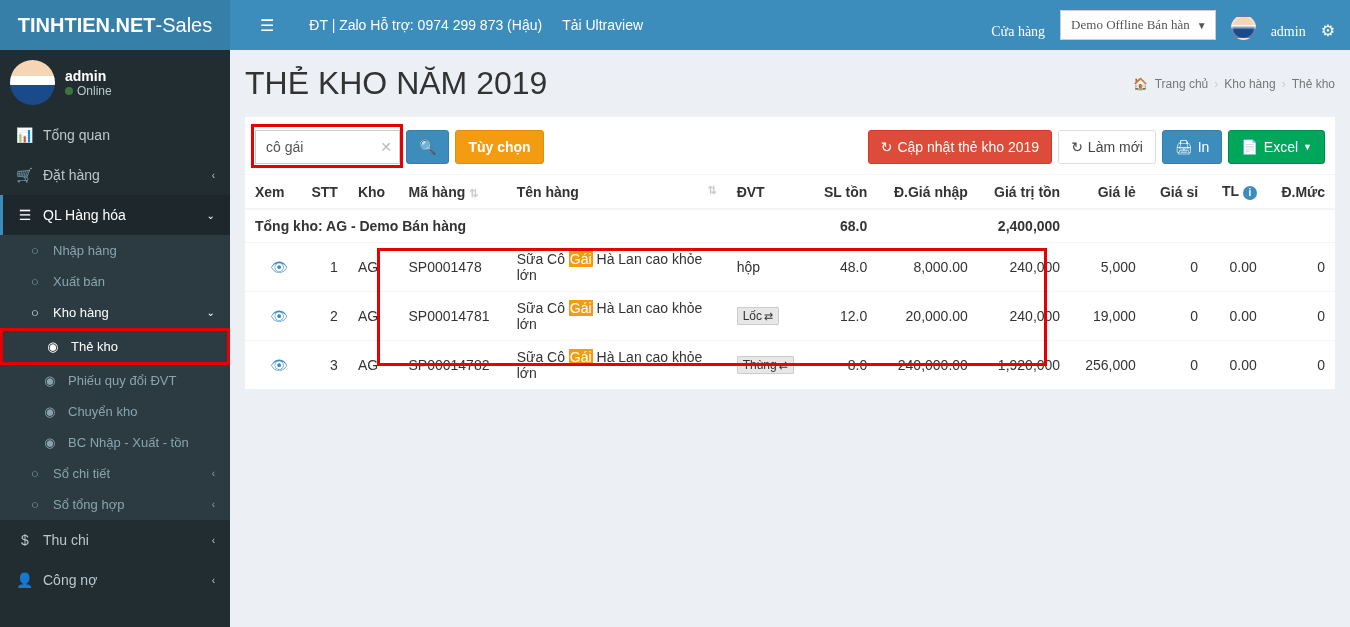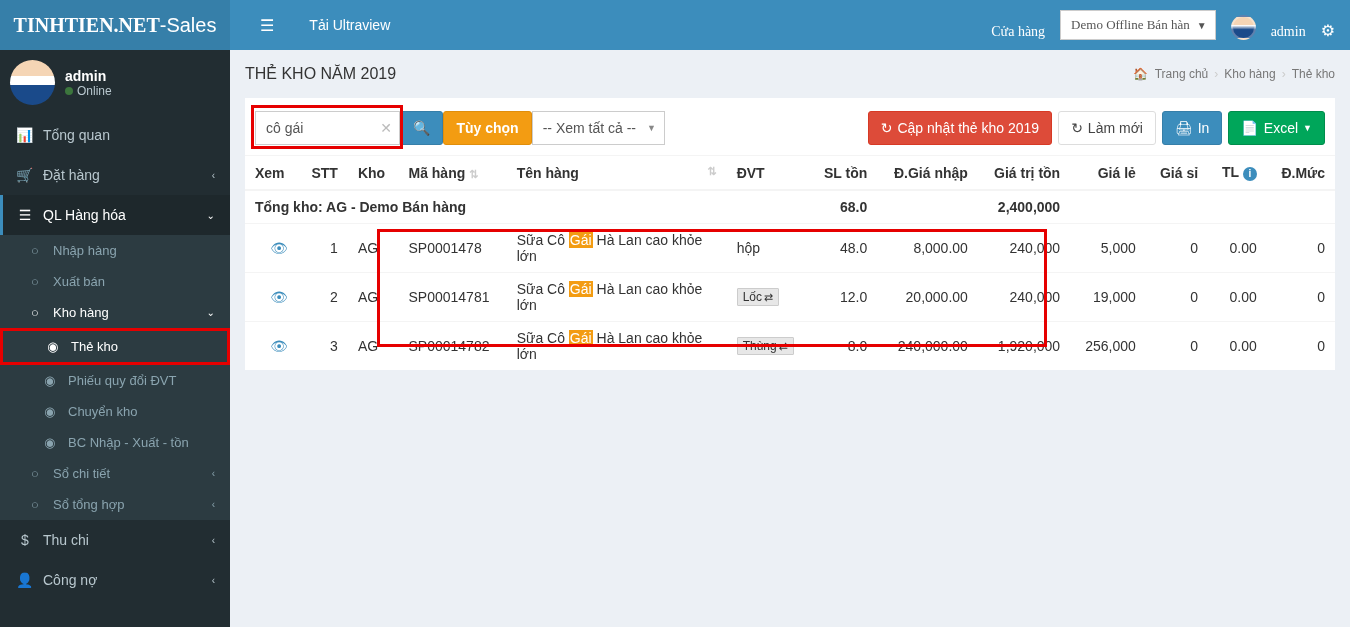--- a/index.html
+++ b/index.html
@@ -1,21 +1,21 @@
 <!DOCTYPE html>
 <html><head>
 <meta charset="utf-8">
 <style>
 * { box-sizing: border-box; margin: 0; padding: 0; }
 body { font-family: "Helvetica Neue", Helvetica, Arial, sans-serif; font-size: 14px; color: #333; background: #ecf0f5; width: 1350px; height: 627px; overflow: hidden; }
 a { text-decoration: none; color: inherit; }
 
 .top-header { height: 50px; background: #3c8dbc; color: #fff; display: flex; align-items: center; }
 .logo { width: 230px; height: 50px; background: #367fa9; display: flex; align-items: center; justify-content: center; font-size: 20px; font-weight: 300; }
-.logo b { font-weight: bold; font-family: Liberation Serif, serif; }
+.logo b { font-weight: bold; }
 .nav-left { display: flex; align-items: center; gap: 20px; padding-left: 15px; }
 .nav-toggle { padding: 0 15px; cursor: pointer; font-size: 16px; }
 .nav-right { margin-left: auto; display: flex; align-items: flex-end; gap: 15px; padding-right: 15px; font-family: Liberation Serif, serif; }
 .store-select { height: 30px; background: #fff; color: #555; border: 1px solid #ccc; padding: 0 25px 0 10px; font-size: 13px; position: relative; display: flex; align-items: center; min-width: 150px; }
 .store-select::after { content: "▼"; position: absolute; right: 8px; font-size: 10px; color: #555; }
 .avatar-sm { width: 25px; height: 25px; border-radius: 50%; background: linear-gradient(#f5d5b5 40%, #fff 40%, #1a4a8a 60%); border: 2px solid rgba(255,255,255,0.3); }
 
 .container { display: flex; height: 577px; }
 .sidebar { width: 230px; background: #222d32; color: #b8c7ce; overflow-y: auto; }
 .user-panel { padding: 10px; display: flex; align-items: center; gap: 10px; }
@@ -30,27 +30,27 @@
 .menu .mi { width: 20px; text-align: center; margin-right: 8px; font-style: normal; }
 .menu .caret-r { margin-left: auto; font-size: 10px; }
 .submenu { list-style: none; background: #2c3b41; }
 .submenu > li > a { display: flex; align-items: center; padding: 8px 15px 8px 25px; color: #8aa4af; font-size: 13px; }
 .submenu > li.active > a { color: #fff; }
 .submenu .submenu > li > a { padding-left: 40px; }
 .submenu .caret-r { margin-left: auto; font-size: 10px; }
 
 .content { flex: 1; padding: 15px; overflow-y: auto; }
 .page-head { display: flex; align-items: center; margin-bottom: 15px; }
-.page-title { font-size: 16px; font-weight: 500; color: #333; }
+.page-title { font-size: 32px; font-weight: 500; color: #333; }
 .page-sub { font-size: 14px; color: #777; margin-left: 8px; font-weight: 300; }
 .breadcrumb { margin-left: auto; font-size: 12px; color: #777; display: flex; align-items: center; gap: 6px; }
 .breadcrumb .sep { color: #ccc; }
 
 .panel { background: #fff; border-top: 3px solid #fff; margin-bottom: 20px; }
-.toolbar { padding: 10px; display: flex; align-items: flex-start; gap: 0; }
+.toolbar { padding: 10px; display: flex; align-items: flex-start; gap: 6px; }
 .search-wrap { position: relative; width: 145px; }
 .search-input { width: 100%; height: 34px; border: 1px solid #ccc; padding: 0 28px 0 10px; font-size: 14px; color: #555; }
 .clear-x { position: absolute; right: 8px; top: 50%; transform: translateY(-50%); color: #bbb; font-size: 14px; cursor: pointer; }
 .btn { height: 34px; padding: 0 12px; border: 1px solid transparent; font-size: 14px; display: inline-flex; align-items: center; gap: 5px; cursor: pointer; border-radius: 3px; }
 .btn-primary { background: #3c8dbc; color: #fff; border-color: #367fa9; }
 .btn-warning { background: #f39c12; color: #fff; border-color: #e08e0b; font-weight: bold; }
 .btn-danger { background: #dd4b39; color: #fff; border-color: #d73925; }
 .btn-default { background: #fff; color: #444; border-color: #ddd; }
 .btn-success { background: #00a65a; color: #fff; border-color: #008d4c; }
 .sel { height: 34px; border: 1px solid #ccc; padding: 0 28px 0 10px; font-size: 14px; color: #555; background: #fff; position: relative; display: flex; align-items: center; min-width: 130px; }
@@ -75,20 +75,21 @@
 </style>
 </head>
 <body>
 
 <div class="top-header">
   <div class="logo">
       <span><b>TINHTIEN.NET</b><span>-Sales</span></span>
     </div>
   <div class="nav-left">
     <span class="nav-toggle">☰</span>
+    <a>ĐT | Zalo Hỗ trợ: 0974 299 873 (Hậu)</a>
     <a>Tải Ultraview</a>
   </div>
   <div class="nav-right">
     <span>Cửa hàng</span>
     <div class="store-select">
         <span>Demo Offline Bán hàn</span>
       </div>
     <div class="avatar-sm"></div>
     <span>admin</span>
     <span style="font-size:16px;">⚙</span>
@@ -223,23 +224,20 @@
       <div class="toolbar" style="position:relative;">
         <div class="red-box-search" style="left:6px; top:4px; width:152px; height:44px;"></div>
         <div class="search-wrap">
           <input class="search-input" value="cô gái" style="">
           <span class="clear-x">✕</span>
         </div>
         <button class="btn btn-primary">
             <span>🔍</span>
           </button>
         <button class="btn btn-warning">Tùy chọn</button>
-        <div class="sel">
-            <span>-- Xem tất cả --</span>
-          </div>
         <div class="toolbar-right">
           <button class="btn btn-danger">
               <span>↻</span>
               <span>Cập nhật thẻ kho 2019</span>
             </button>
           <button class="btn btn-default">
               <span>↻</span>
               <span>Làm mới</span>
             </button>
           <button class="btn btn-primary">

